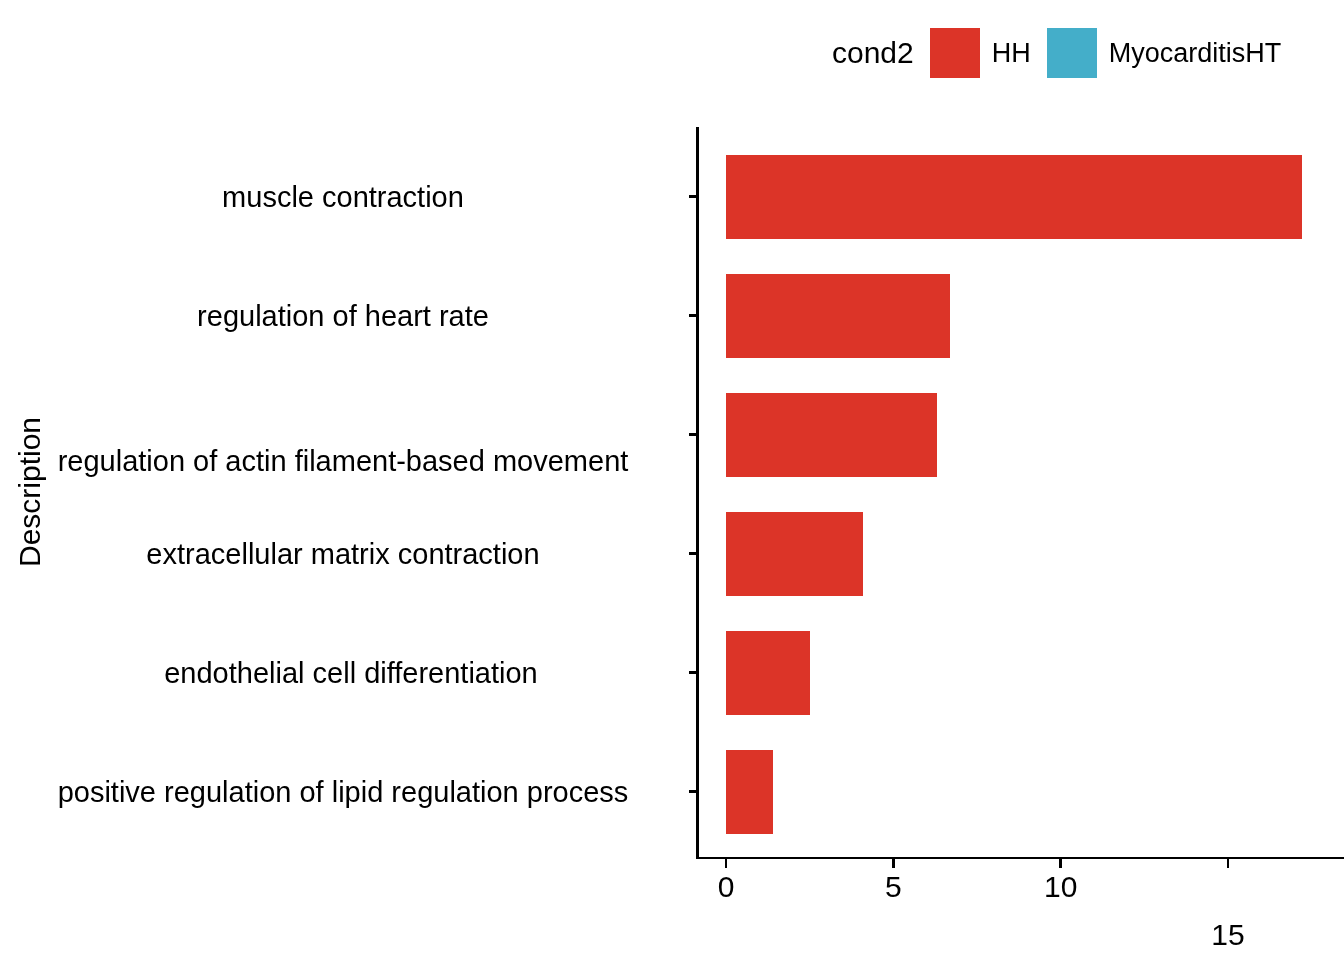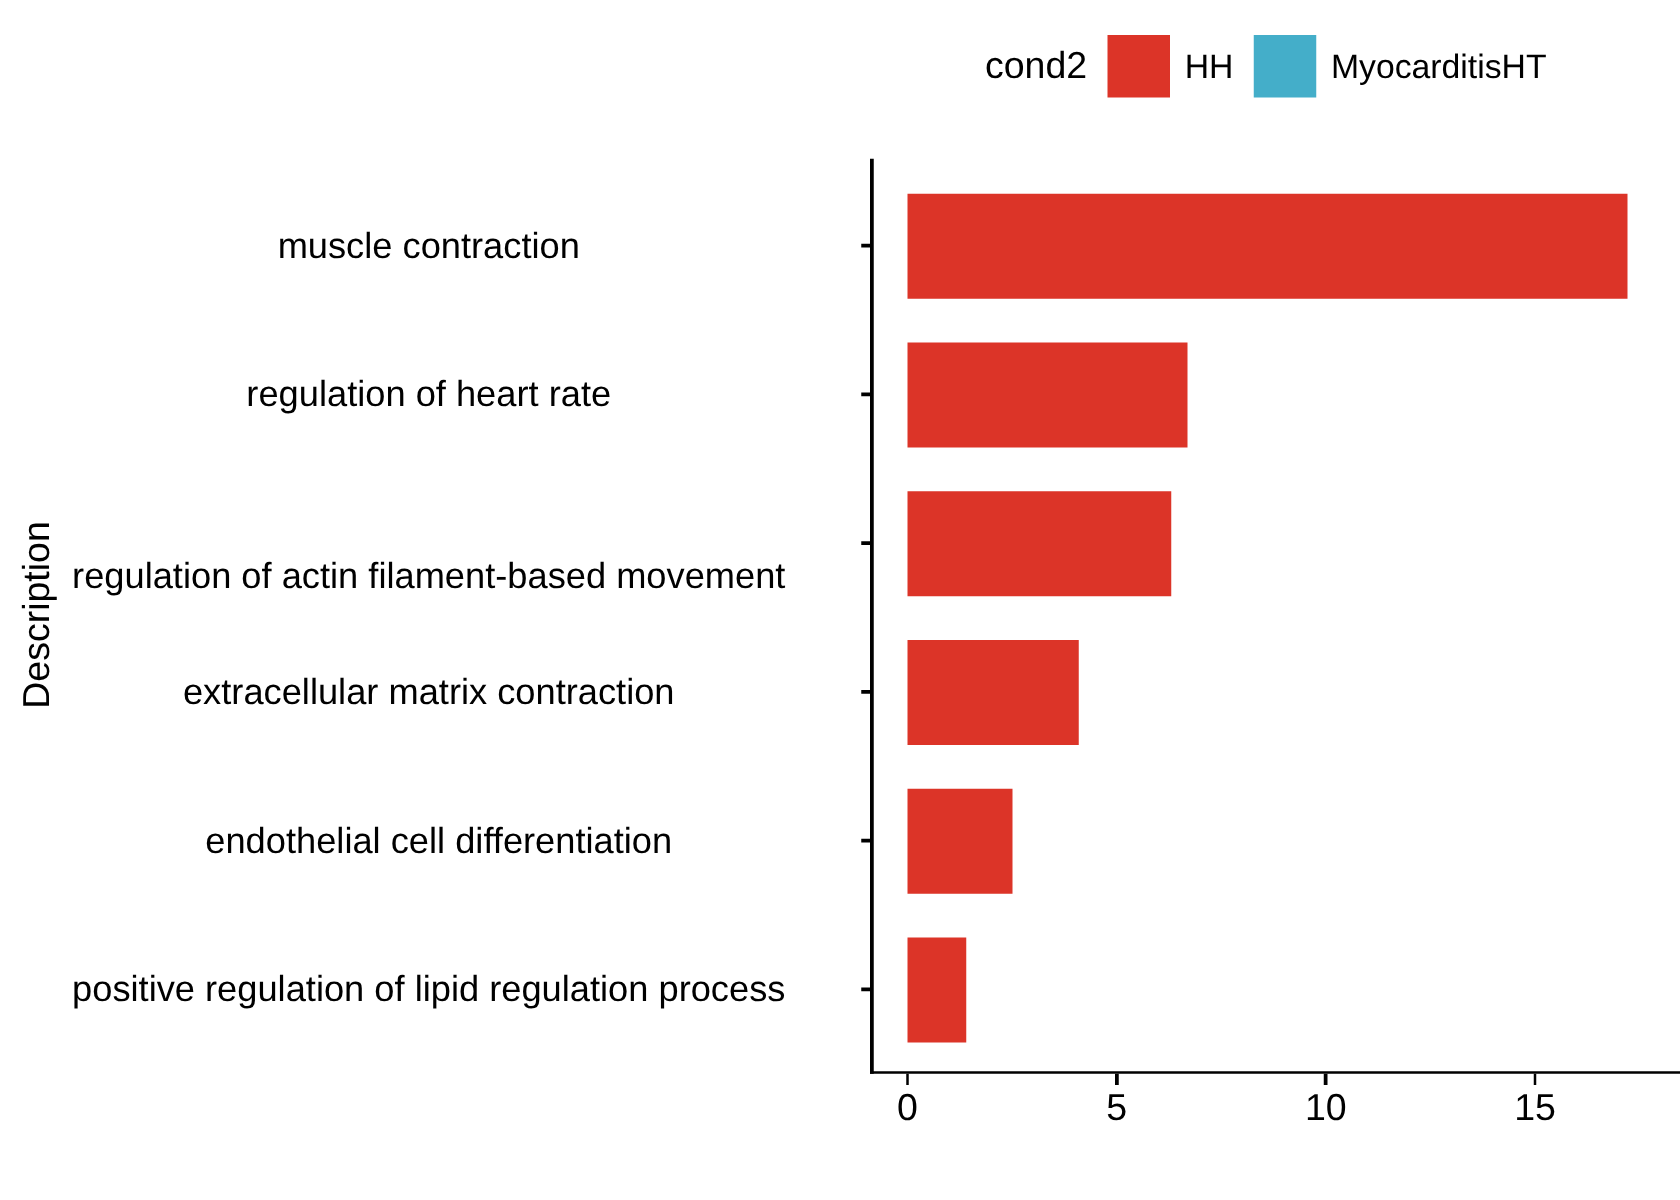--- a/index.html
+++ b/index.html
@@ -8,21 +8,21 @@
   .figure {
     position: relative;
     width: 1344px;
     height: 960px;
     background: #ffffff;
     overflow: hidden;
   }
   
   .legend {
     position: absolute;
-    left: 788px;
+    left: 832px;
     top: 28px;
     height: 50px;
     display: flex;
     align-items: center;
   }
   .legend-title { font-size: 30px; margin-right: 16px; }
   .legend-key { width: 50px; height: 50px; flex: 0 0 auto; }
   .legend-label { font-size: 27px; margin-left: 12px; }
   .legend-label.first { margin-right: 16px; }
   
@@ -121,17 +121,17 @@
       <div class="bar" style="left: 726px; top: 749.5px; width: 46.858px; height: 84px; background: rgb(220, 52, 40);"></div>
       <div class="cat-tick" style="left: 689px; top: 790.25px;"></div>
       <div class="cat-label" style="top: 774.5px;">positive regulation of lipid regulation process</div>
       <div class="x-tick" style="left: 724.75px;"></div>
       <div class="x-tick-label" style="left: 676px;">0</div>
       <div class="x-tick" style="left: 892.1px;"></div>
       <div class="x-tick-label" style="left: 843.35px;">5</div>
       <div class="x-tick" style="left: 1059.45px;"></div>
       <div class="x-tick-label" style="left: 1010.7px;">10</div>
       <div class="x-tick" style="left: 1226.8px;"></div>
-      <div class="x-tick-label" style="left: 1178.05px;">15</div>
+      <div class="x-tick-label" style="left: 1178.05px; margin-top: 48px;">15</div>
     </div>
 
 
 </div>
 
 </body></html>

